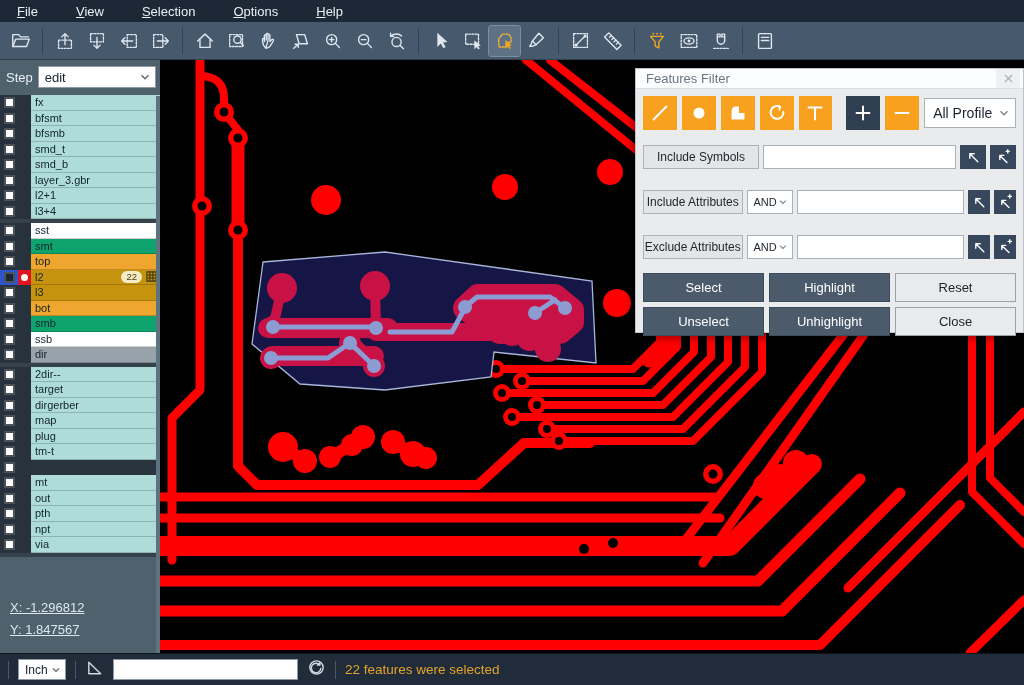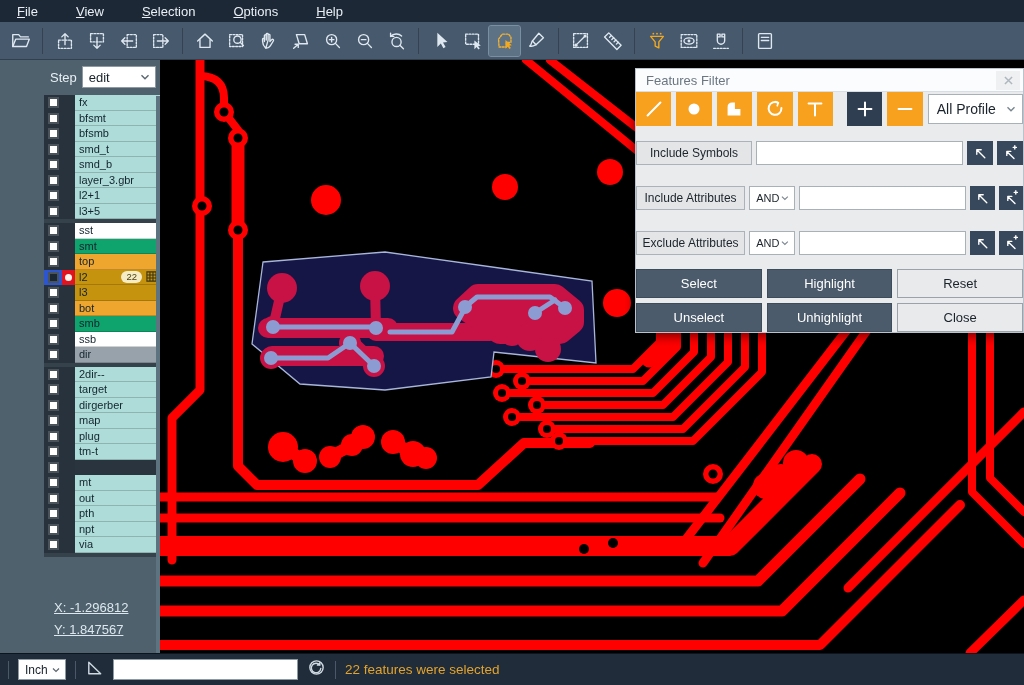--- a/index.html
+++ b/index.html
@@ -19,21 +19,21 @@
   .tbtn.active svg { stroke:#f2b233; }
   .tsep { width:1px; height:26px; background:#36434f; margin:0 5px; }
   .dash { stroke-dasharray:2 1.6; }
   .fillw { fill:#dfe8f1; stroke:none; }
   .fillo { fill:#f2a81f; stroke:none; }
 
   
   .main { height:593px; display:flex; }
 
   
-  .sidebar { width:160px; background:#4e616d; display:flex; flex-direction:column; position:relative;padding-left:44px; }
+  .sidebar { width:160px; background:#4e616d; display:flex; flex-direction:column; position:relative; }
   .step-row { height:30px; display:flex; align-items:center; gap:5px; padding:4px 4px 0 6px; }
   .step-label { color:#e9f0f5; font-size:13px; }
   .stepselect { flex:1; height:22px; background:#fff; border:1px solid #8d99a3; display:flex; align-items:center; font-size:13px; color:#17222b; padding-left:6px; justify-content:space-between; }
   .stepselect svg { width:14px; height:14px; stroke:#5a6670; fill:none; stroke-width:1.6; margin-right:3px; }
   .layer-list { margin-top:5px; background:#35414b; }
   .lgroup { margin-bottom:4px; background:#2a343e; }
   .lrow { height:15.5px; display:flex; align-items:stretch; cursor:pointer; }
   .lcb { width:18px; display:flex; align-items:center; justify-content:center; background:#28323c; }
   .lcb .box { width:11px; height:11px; background:#fff; border:2px solid #4a525a; display:block; }
   .lmark { width:13px; background:#28323c; position:relative; }
@@ -51,21 +51,21 @@
   
   .canvas { position:relative; width:864px; height:593px; background:#000; overflow:hidden; }
   .canvas > svg.art { position:absolute; left:0; top:0; }
 
   
   .dialog { position:absolute; left:475px; top:8px; width:389px; height:265px; background:#e9ebed; border:1px solid #b9c3cd; box-shadow:0 3px 10px rgba(0,0,0,.55); display:flex; flex-direction:column; }
   .dlg-title { height:25px; background:#fbfcfd; border-bottom:1px solid #d8dee3; display:flex; align-items:center; padding-left:10px; }
   .dlg-title span { color:#6b7682; font-size:13px; }
   .dlg-close { margin-left:auto; width:24px; height:19px; margin-right:3px; background:#eef0f2; display:flex; align-items:center; justify-content:center; }
   .dlg-close svg { width:9px; height:9px; stroke:#aeb6be; stroke-width:1.6; }
-  .dlg-body { flex:1; display:flex; flex-direction:column; }
+  .dlg-body { flex:1; padding:7px; display:flex; flex-direction:column; }
   .toolrow { display:flex; align-items:center; margin-bottom:7px; }
   .fbtn { width:37px; height:34px; border:none; display:flex; align-items:center; justify-content:center; margin-right:5px; }
   .fbtn.orange { background:#f7a11f; }
   .fbtn.dark { background:#2f3e50; }
   .fbtn svg { width:22px; height:22px; stroke:#fff; fill:none; stroke-width:2.2; stroke-linecap:round; stroke-linejoin:round; }
   .gapL { margin-left:9px; }
   .profile { margin-left:auto; width:99px; height:30px; background:#fff; border:1px solid #a8b0b8; display:flex; align-items:center; justify-content:space-between; padding:0 4px 0 8px; font-size:14px; color:#1a232c; }
   .profile svg { width:14px; height:14px; stroke:#7a858f; fill:none; stroke-width:1.6; }
   .frow { display:flex; align-items:center; gap:4px; margin-bottom:5px; height:40px; }
   .flabel { width:116px; height:24px; background:#e3e5e7; border:1px solid #aab2ba; font-size:12px; color:#1c242c; display:flex; align-items:center; justify-content:center; }
@@ -330,21 +330,21 @@
       <span class="ltext">l2+1</span>
 
     </span>
   </div>
             <div class="lrow">
     <span class="lcb">
                 <i class="box"></i>
               </span>
     <span class="lmark"></span>
     <span class="lbar" style="background: rgb(174, 220, 217);">
-      <span class="ltext">l3+5</span>
+      <span class="ltext">l3+4</span>
 
     </span>
   </div>
           </div>
           <div class="lgroup">
             <div class="lrow">
     <span class="lcb">
                 <i class="box"></i>
               </span>
     <span class="lmark"></span>

